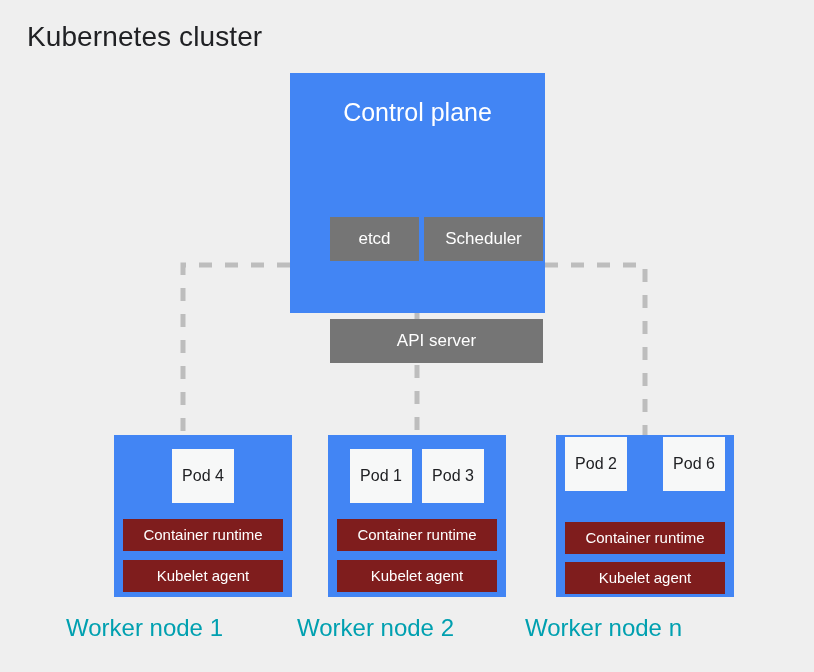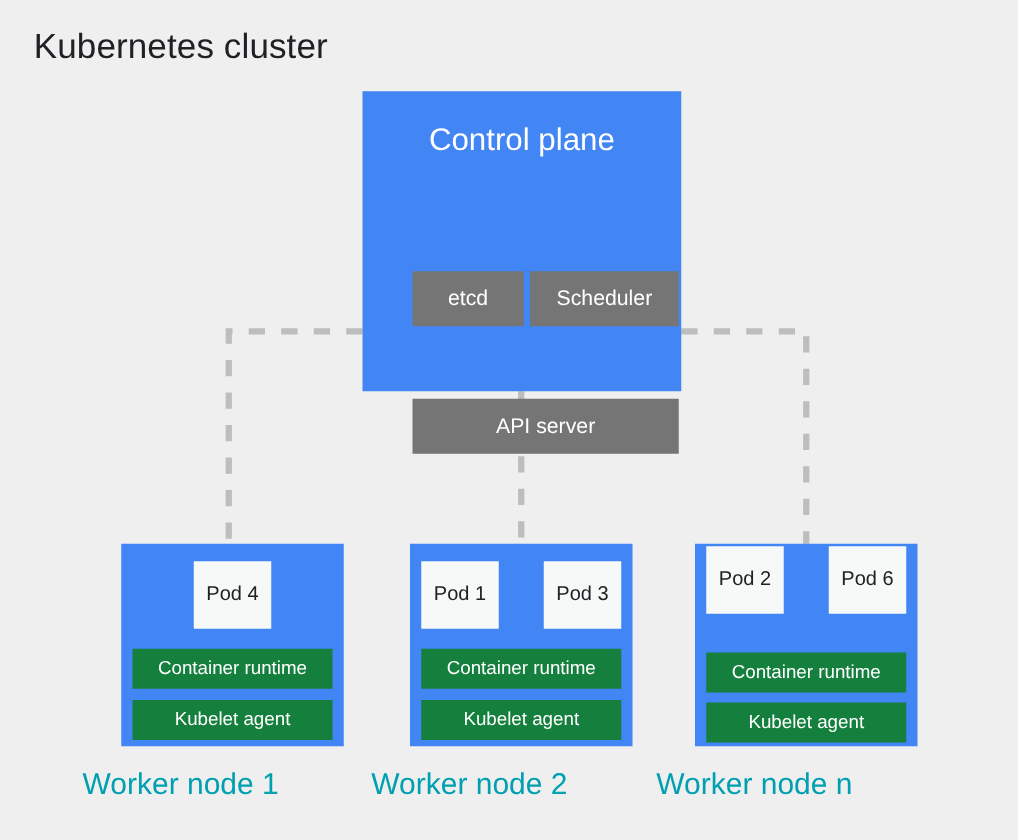--- a/index.html
+++ b/index.html
@@ -94,38 +94,38 @@
   .cp-box-sched    { width: 119px; }
   .cp-box-full     { width: 213px; }
 
   
   .worker-node {
     position: absolute;
     background: #4285f4;
     width: 178px;
     height: 162px;
   }
-  .wn-1 { left: 97px;  top: 435px; }
+  .wn-1 { left: 114px;  top: 435px; }
   .wn-2 { left: 328px; top: 435px; }
   .wn-3 { left: 556px; top: 435px; }
 
   .pod-layer {
     position: absolute;
     left: 0;
     width: 178px;
     display: flex;
   }
   .pod-layer-centered {
     justify-content: center;
     top: 14px;
   }
   .pod-layer-spread {
     justify-content: space-between;
     top: 14px;
-    padding: 0 9px;
+    padding: 0 22px;
     box-sizing: border-box;
     width: 178px;
   }
   .pod-layer-flush {
     justify-content: space-between;
     top: 2px;
     padding: 0 9px;
     box-sizing: border-box;
     width: 178px;
   }
@@ -140,21 +140,21 @@
     font-size: 16px;
     white-space: nowrap;
   }
 
   .node-bar {
     position: absolute;
     left: 9px;
     width: 160px;
     height: 32px;
     line-height: 32px;
-    background: #15803d;
+    background: #7f1d1d;
     color: #ffffff;
     text-align: center;
     font-size: 15px;
     white-space: nowrap;
     overflow: hidden;
   }
   .node-bar-runtime { top: 84px; }
   .node-bar-kubelet { top: 125px; }
 
   .wn-3 .node-bar-runtime { top: 87px; }

